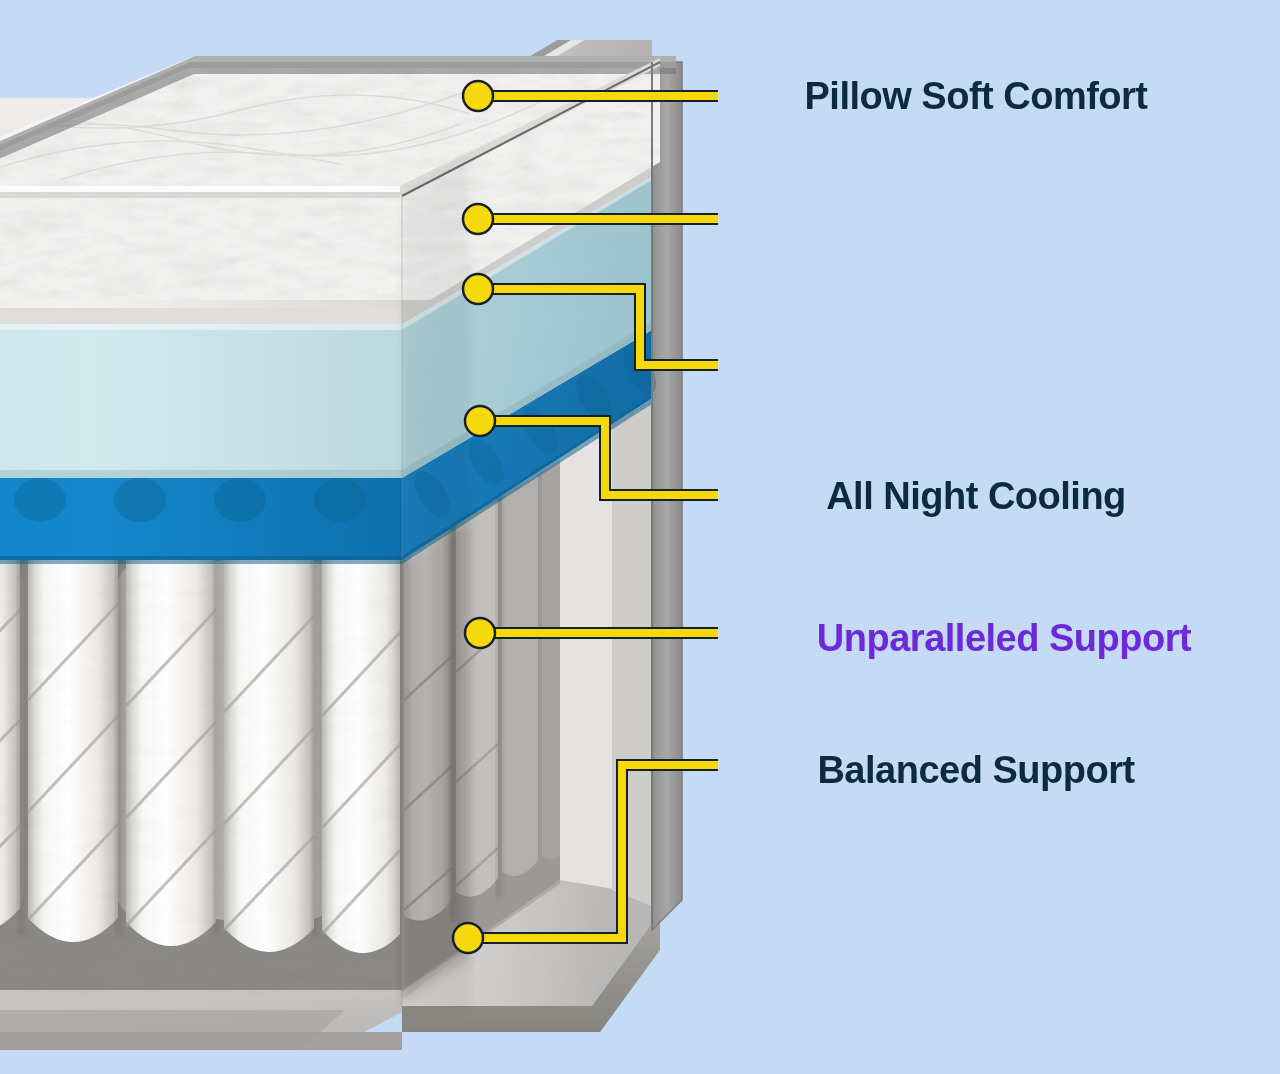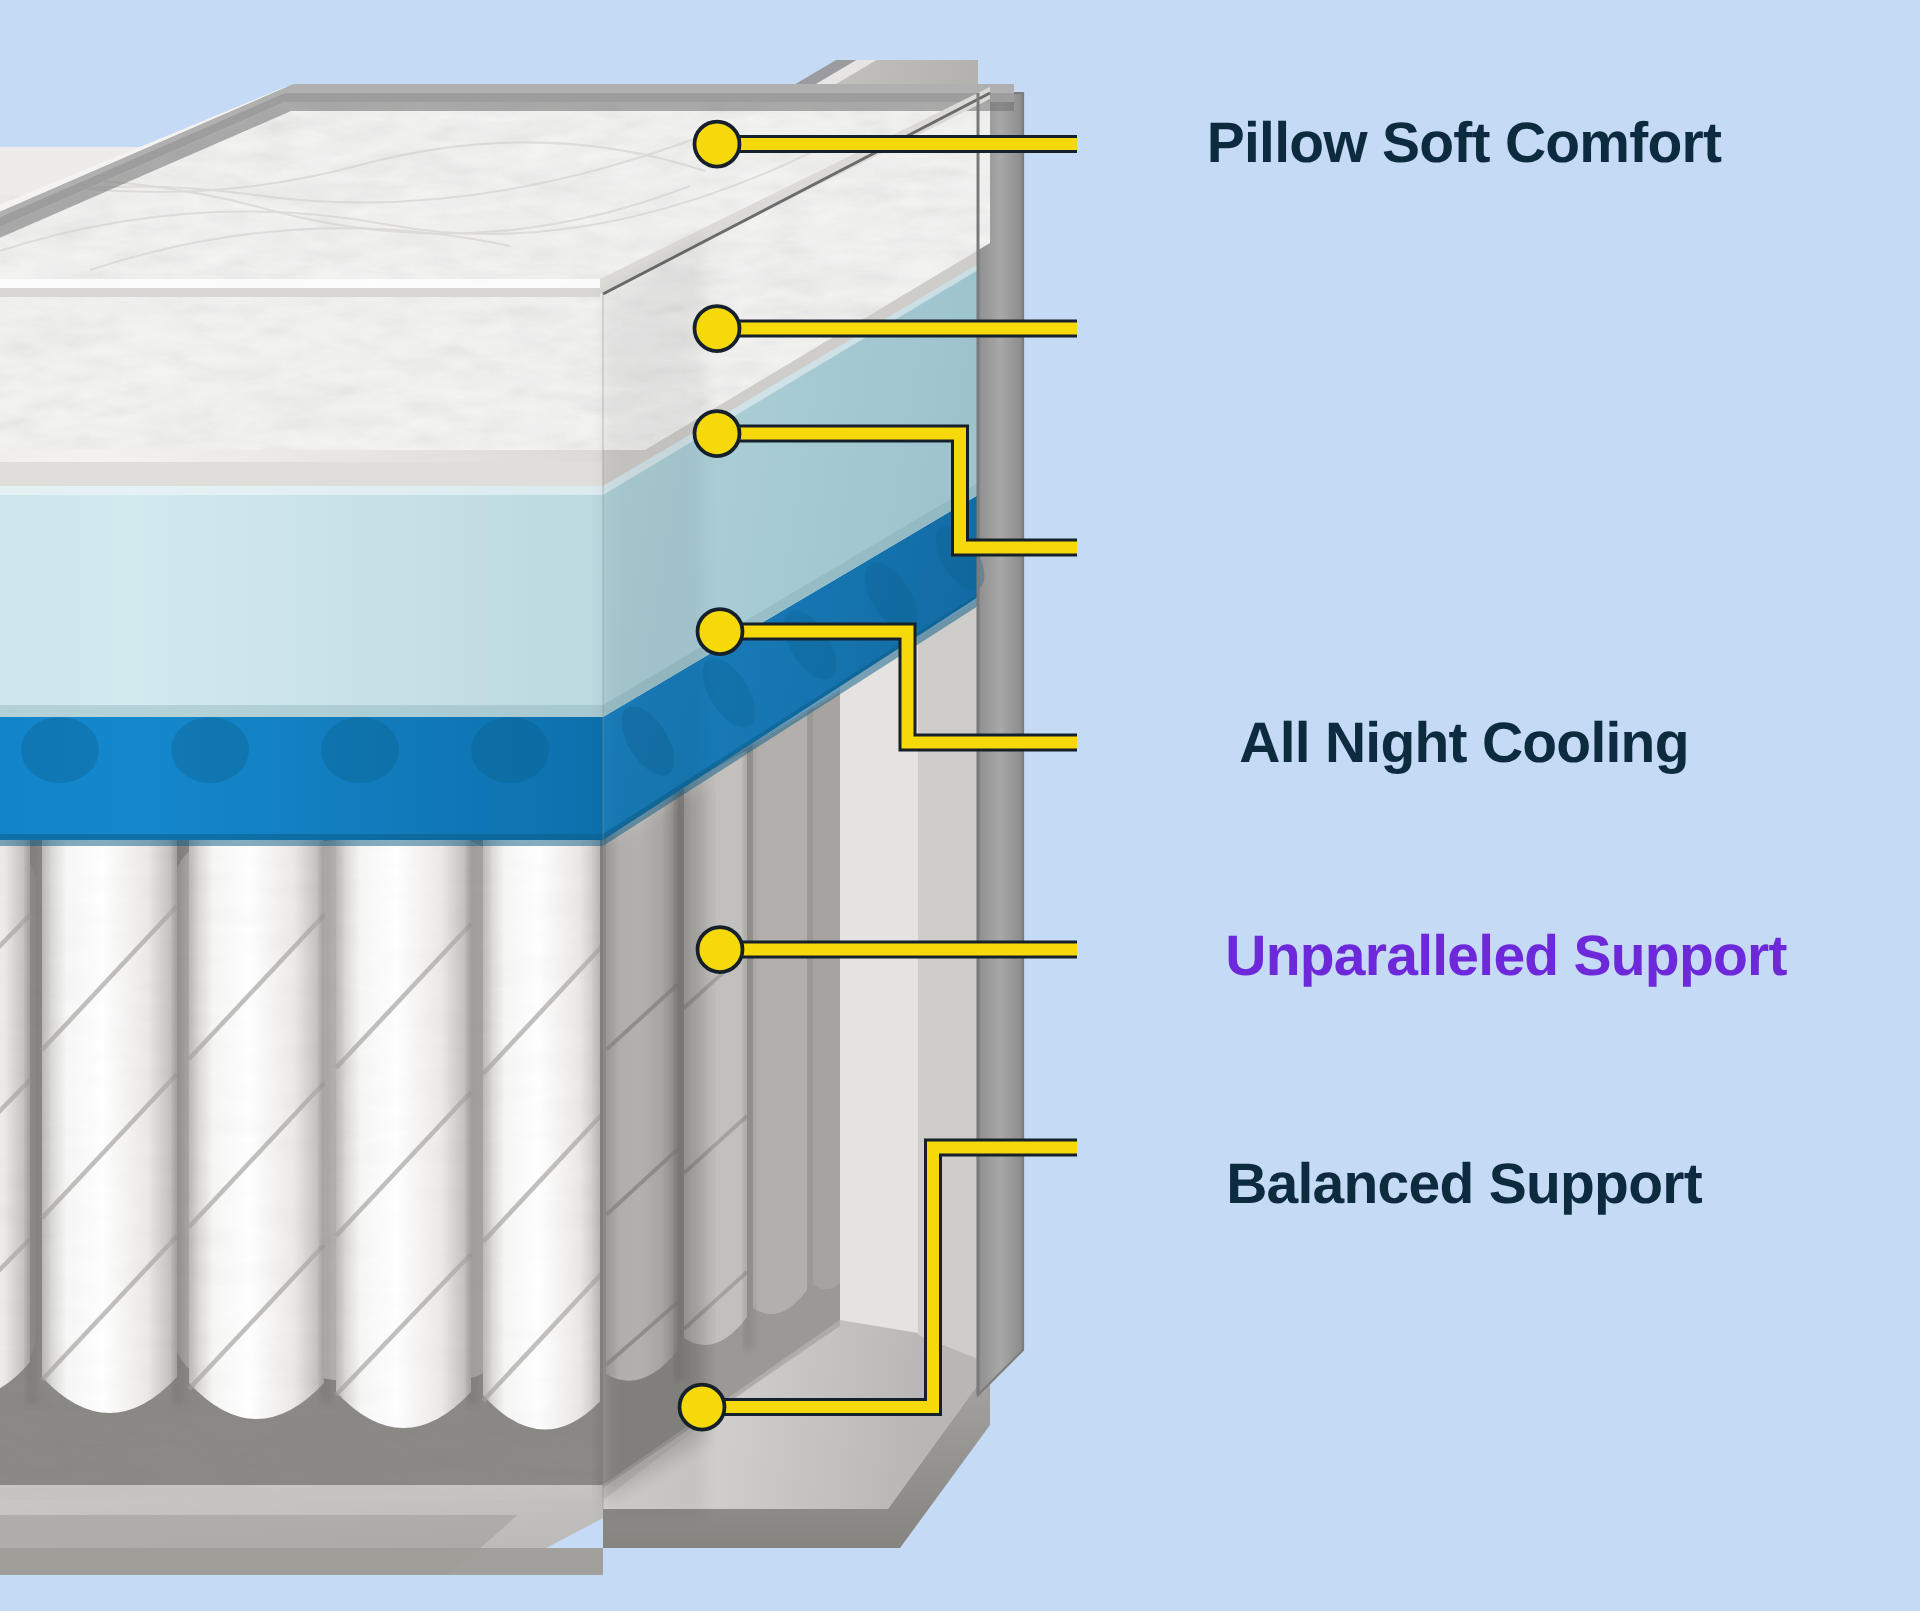--- a/index.html
+++ b/index.html
@@ -376,15 +376,15 @@
   </svg>
 
   <div class="label lbl-center" style="left: 976px; top: 96px; color: rgb(13, 43, 62);">Pillow Soft Comfort</div>
 
 
 
   <div class="label lbl-center" style="left: 976px; top: 496px; color: rgb(13, 43, 62);">All Night Cooling</div>
 
   <div class="label lbl-center" style="left: 976px; top: 638px; color: #6d28d9; margin-left: 28px;">Unparalleled Support</div>
 
-  <div class="label lbl-center" style="left: 976px; top: 790px; color: rgb(13, 43, 62);">Balanced Support</div>
+  <div class="label lbl-center" style="left: 976px; top: 770px; color: rgb(13, 43, 62);">Balanced Support</div>
 
 </div>
 
 </body></html>

